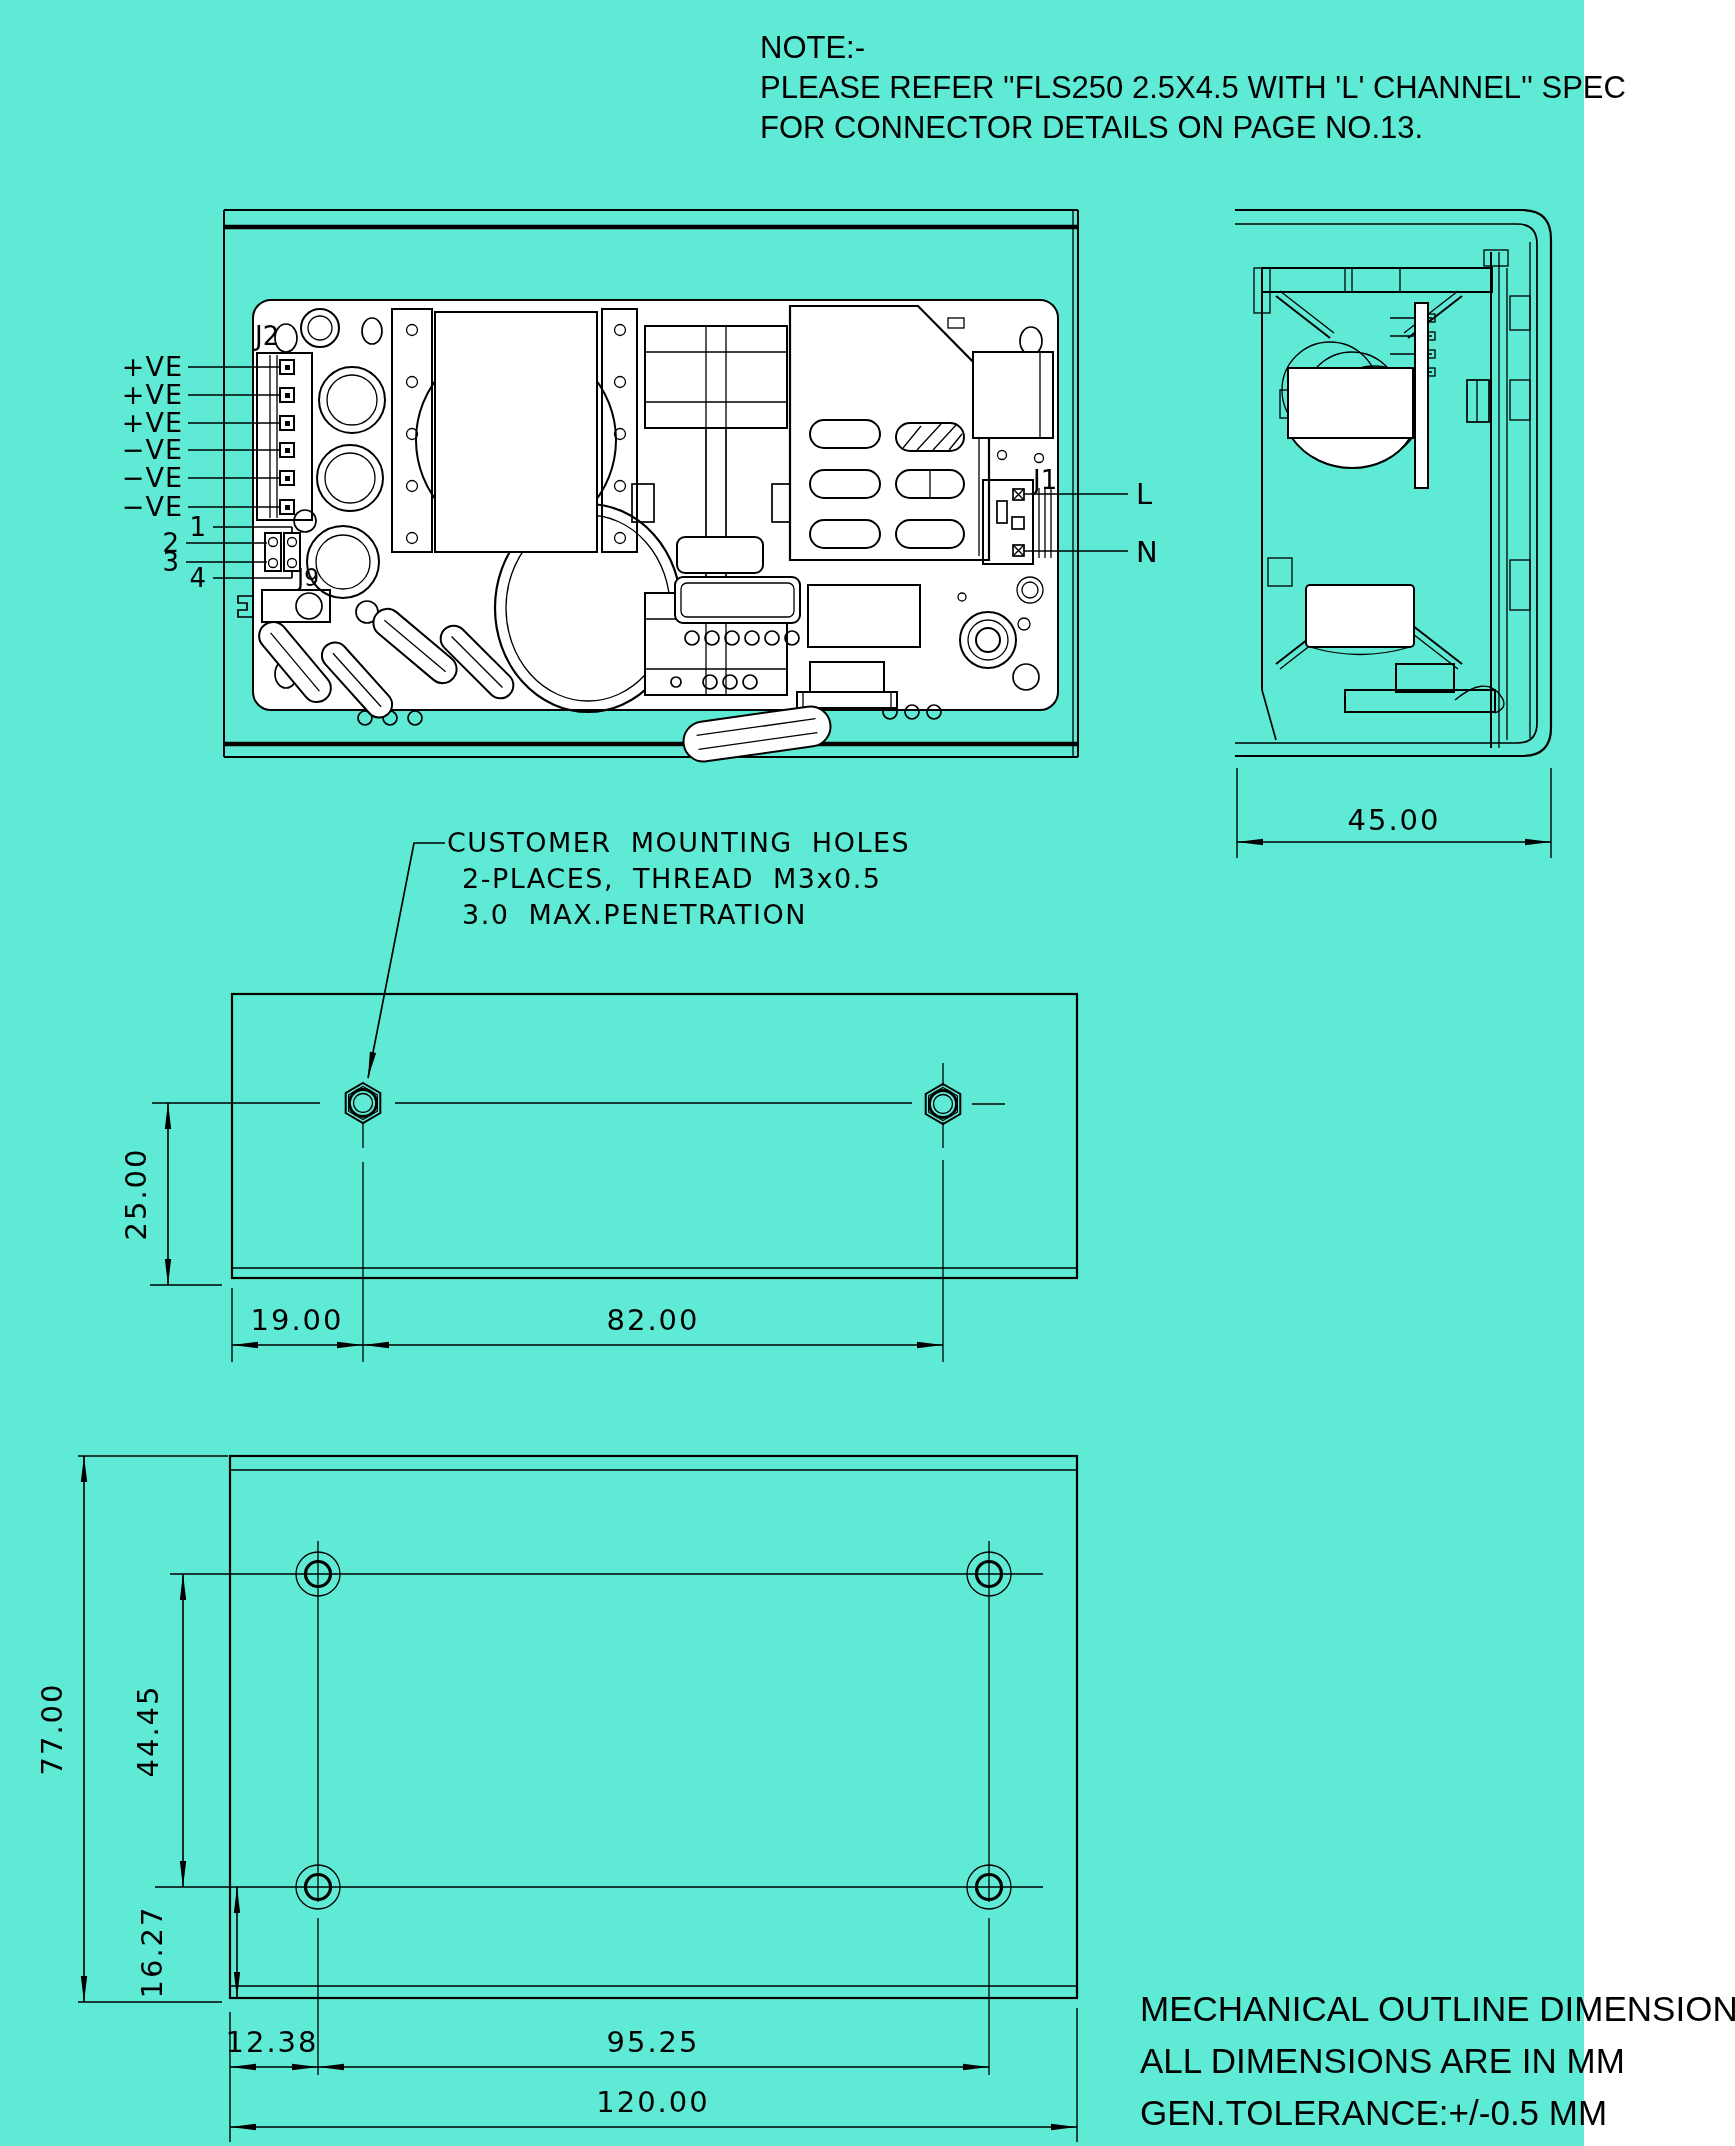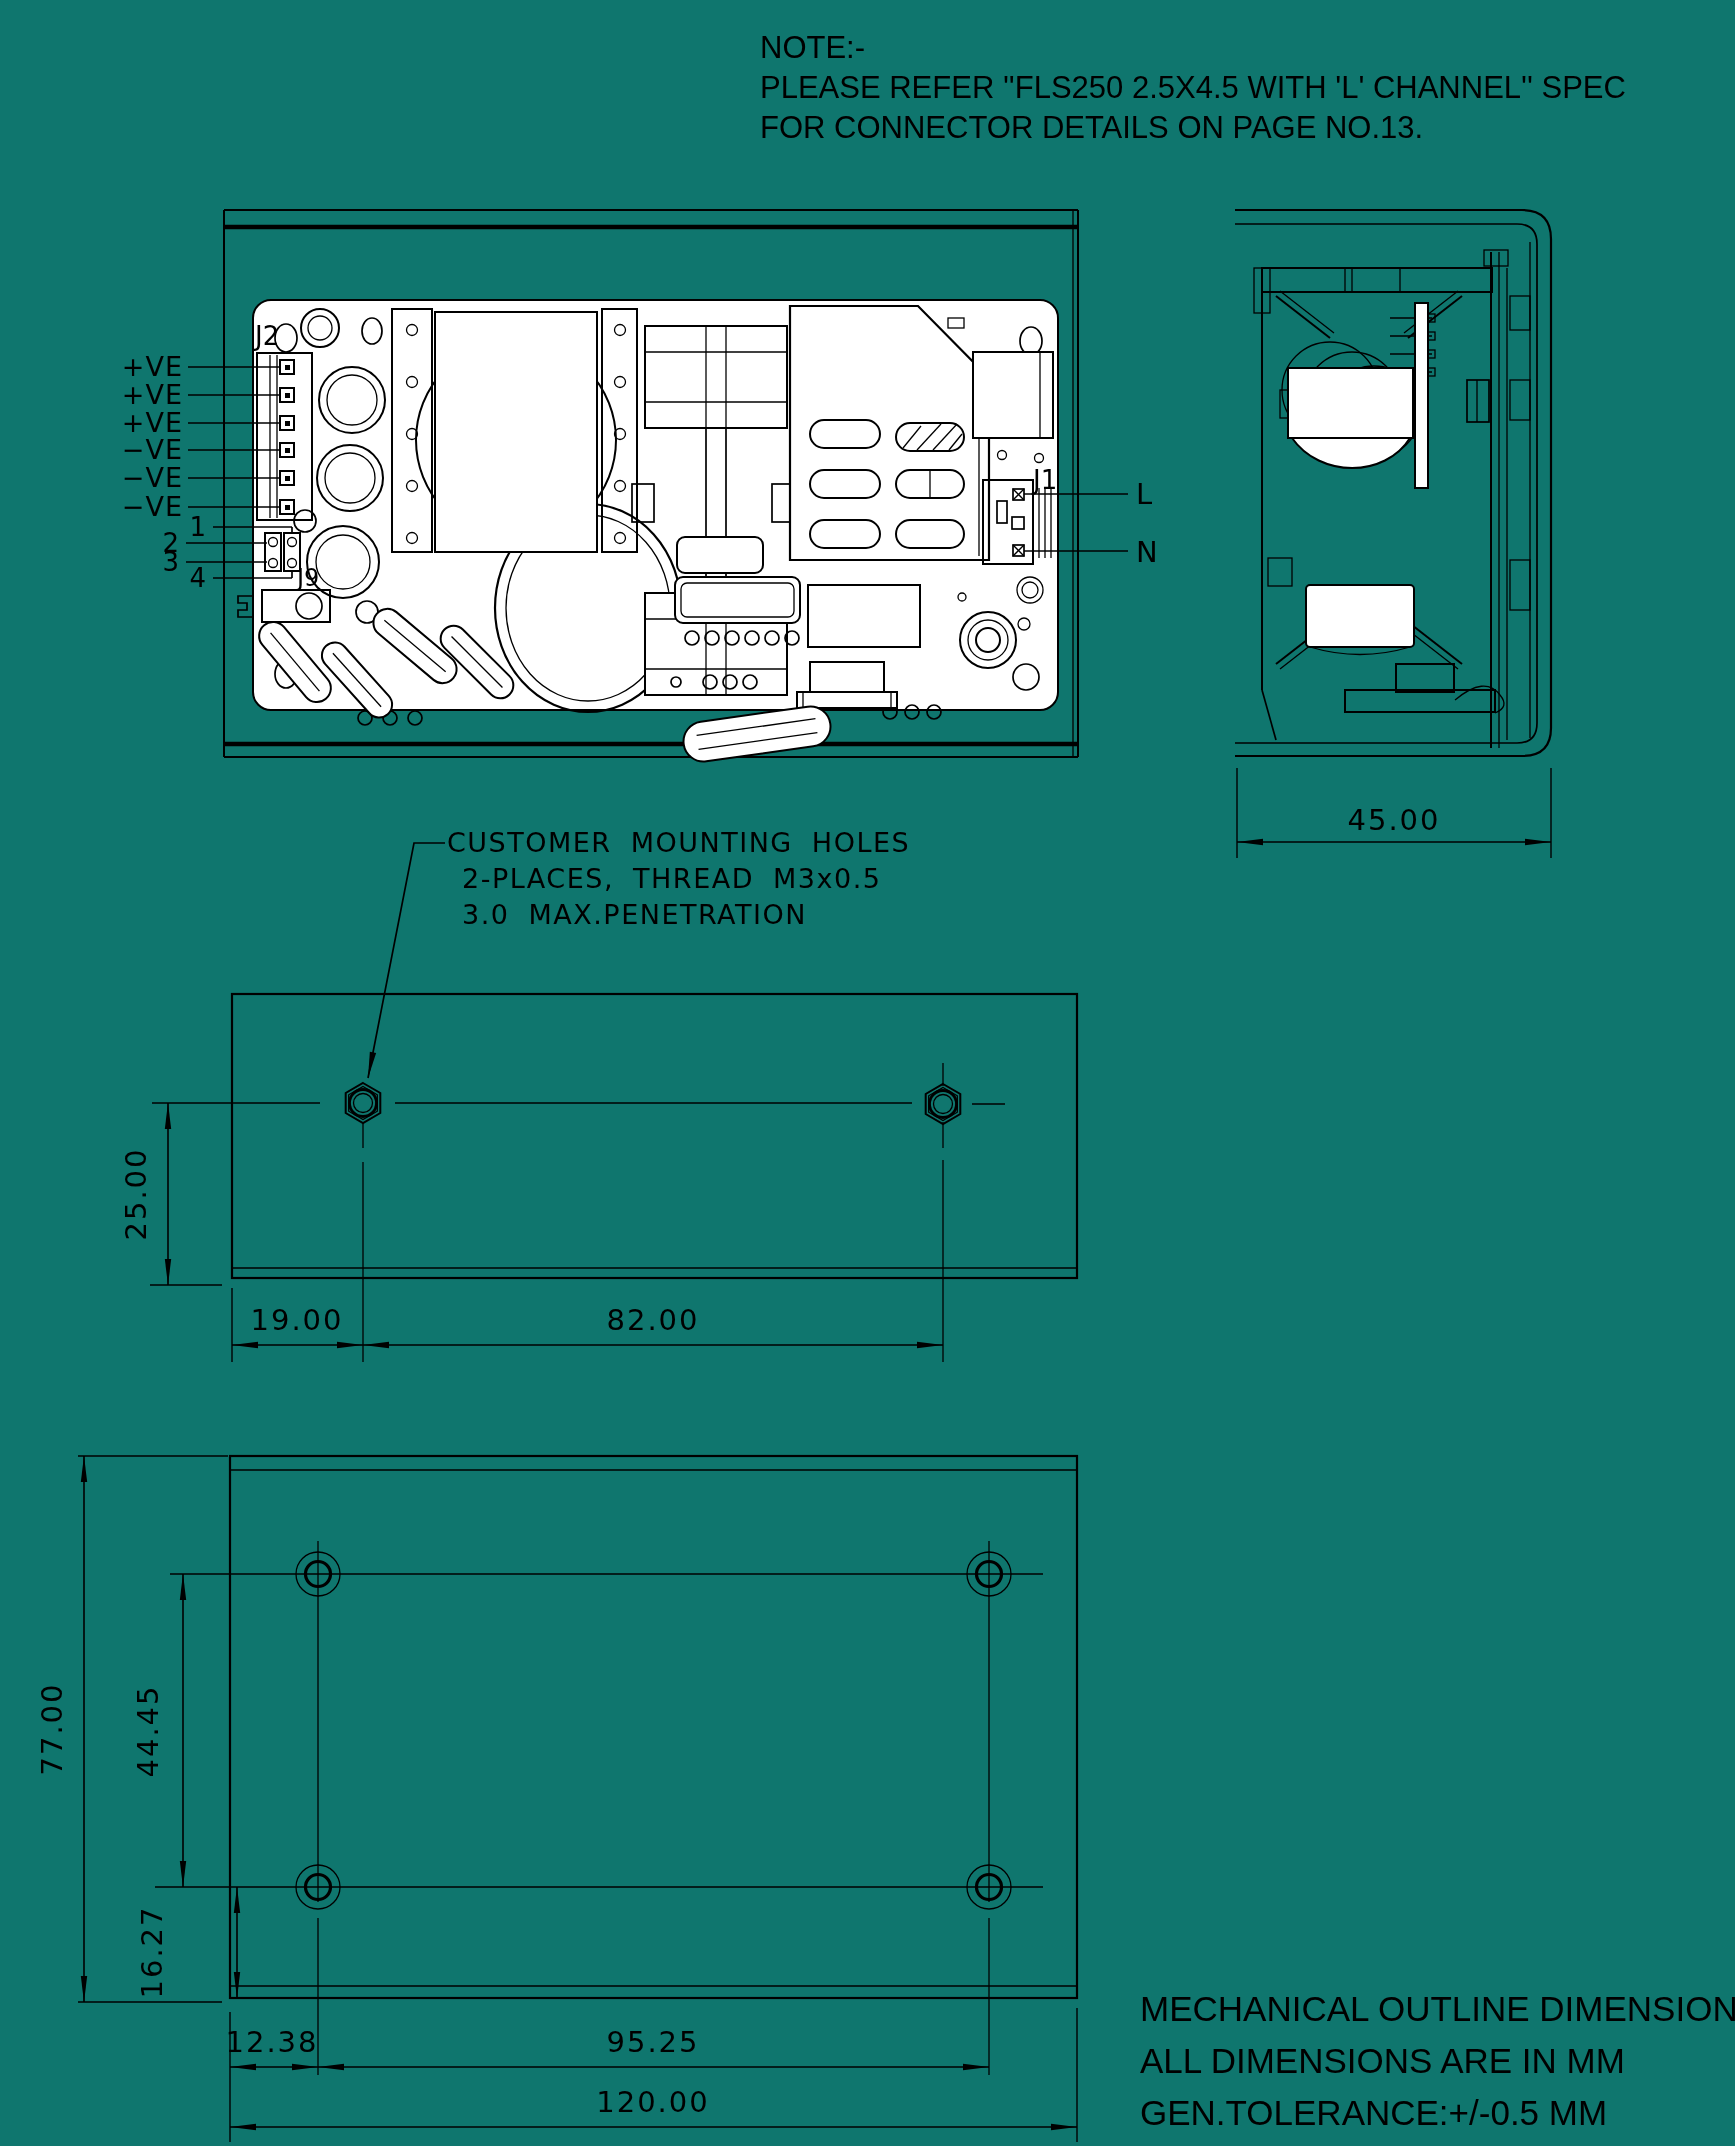--- a/index.html
+++ b/index.html
@@ -1,16 +1,16 @@
 <!DOCTYPE html>
 <html><head>
 <meta charset="utf-8">
 <style>
   html,body{margin:0;padding:0;background:#fff;}
-  .page{width:1735px;height:2146px;background:#0f766e;position:relative;font-family:"DejaVu Sans",sans-serif;}
+  .page{width:1584px;height:2146px;background:#5eead4;position:relative;font-family:"DejaVu Sans",sans-serif;}
   svg{display:block;}
   .ol{fill:none;stroke:#000;stroke-width:2;}
   .ol1{fill:none;stroke:#000;stroke-width:1.3;}
   .ol17{fill:none;stroke:#000;stroke-width:1.7;}
   .ol22{fill:none;stroke:#000;stroke-width:2.2;}
   .thick{fill:none;stroke:#000;stroke-width:4.5;}
   .wfill{fill:#fff;stroke:#000;stroke-width:2;}
   .wfill22{fill:#fff;stroke:#000;stroke-width:2.2;}
   .dim{fill:none;stroke:#000;stroke-width:1.6;}
   .ext{fill:none;stroke:#000;stroke-width:1.4;}

